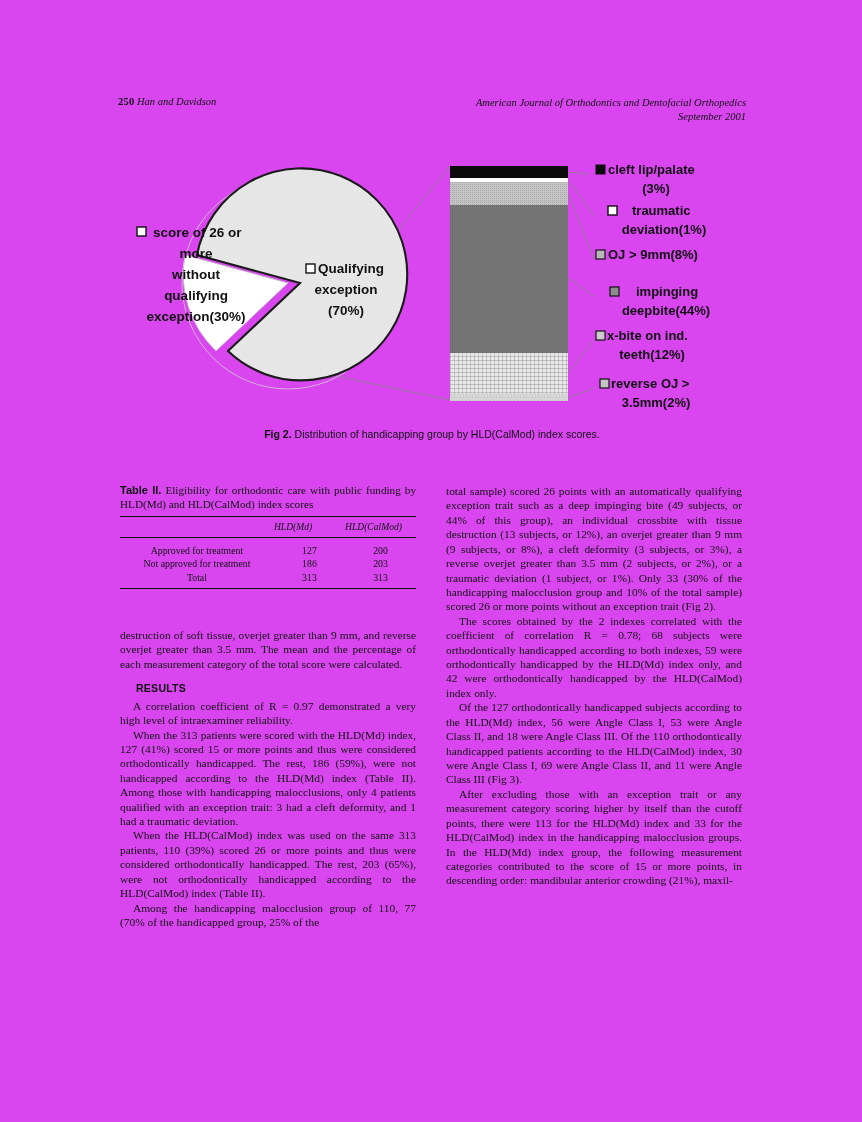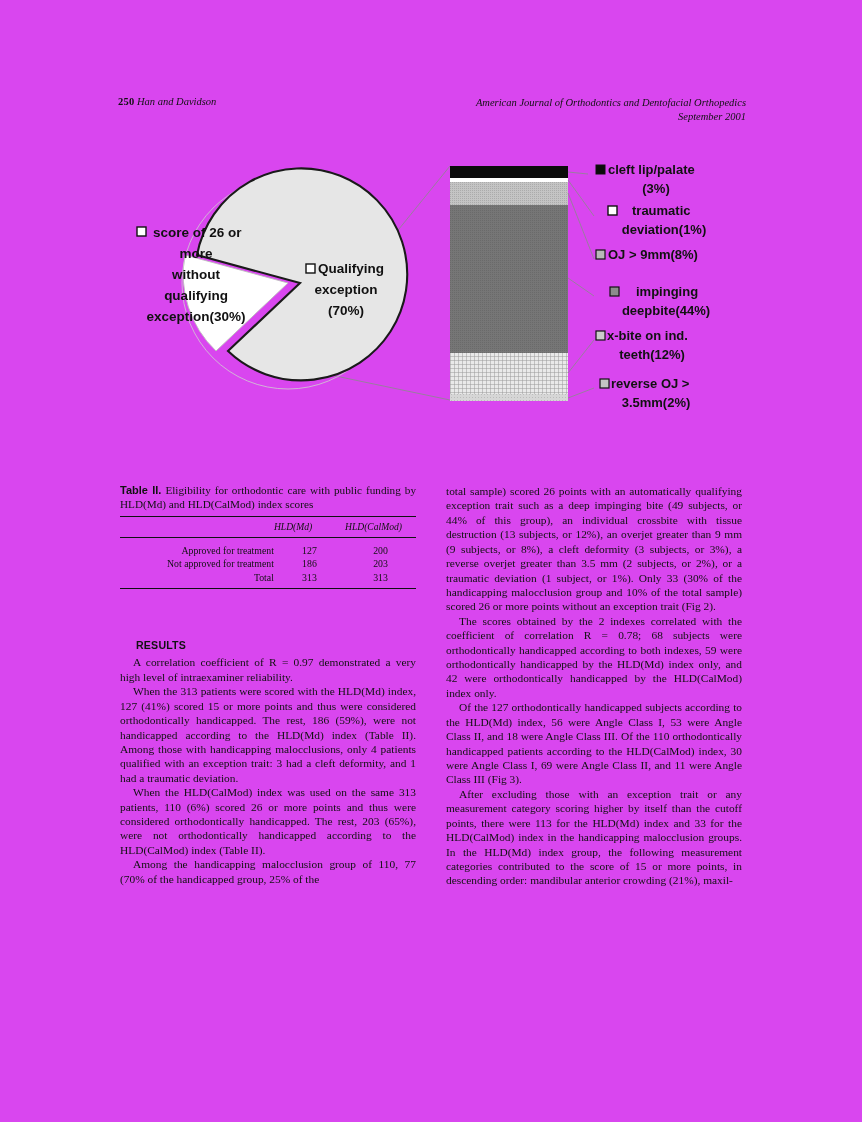--- a/index.html
+++ b/index.html
@@ -51,21 +51,21 @@
   .table-wrap{position:absolute;left:120px;top:484px;width:296px;}
   .tbl-title{font-size:11.2px;line-height:1.24;text-align:justify;margin-bottom:4px;}
   .tbl-title b{font-family:"Liberation Sans",sans-serif;font-size:11px;font-weight:bold;}
   table.tbl{border-collapse:collapse;width:100%;font-size:10px;}
   table.tbl th{
     font-style:italic;font-weight:normal;text-align:left;
     padding:4px 0 5px 0;font-size:9.6px;
   }
   table.tbl th.lbl{text-align:left;}
   table.tbl td{padding:1.2px 0;font-size:9.8px;}
-  table.tbl td.lbl{text-align:right;}
+  table.tbl td.lbl{text-align:center;}
   table.tbl td.num{text-align:center;}
   .rule-top{border-top:1.1px solid #111;}
   .rule-mid{border-bottom:.9px solid #111;}
   .rule-bot{border-bottom:1.1px solid #111;}
   tr.spacer td{height:6px;padding:0;}
   tr.lastpad td{height:4px;padding:0;}
 </style>
 </head>
 <body>
 
@@ -193,20 +193,23 @@
 
         <g>
           <rect x="482" y="231" width="9" height="9" fill="#c4c4c4" stroke="#111" stroke-width="1.2"></rect>
           <text x="493" y="240">reverse OJ &gt;</text>
           <text x="538" y="259" text-anchor="middle">3.5mm(2%)</text>
         </g>
       </g>
     </svg>
   </div>
 
+  <div class="fig-caption">
+    <b>Fig 2.</b><span> Distribution of handicapping group by HLD(CalMod) index scores.</span>
+  </div>
 
   <div class="table-wrap">
     <div class="tbl-title">
       <b>Table II.</b><span> Eligibility for orthodontic care with public funding by HLD(Md) and HLD(CalMod) index scores</span>
     </div>
     <table class="tbl">
       <thead>
         <tr class="rule-top rule-mid">
           <th class="lbl" style="width:52%"></th>
           <th style="width:24%">HLD(Md)</th>
@@ -237,24 +240,25 @@
         <tr class="lastpad rule-bot">
             <td></td>
             <td></td>
             <td></td>
           </tr>
       </tbody>
     </table>
   </div>
 
   <div class="col col-left" style="top:628px;">
+    <p class="noindent">destruction of soft tissue, overjet greater than 9 mm, and reverse overjet greater than 3.5 mm. The mean and the percentage of each measurement category of the total score were calculated.</p>
     <h3>RESULTS</h3>
     <p>A correlation coefficient of R = 0.97 demonstrated a very high level of intraexaminer reliability.</p>
     <p>When the 313 patients were scored with the HLD(Md) index, 127 (41%) scored 15 or more points and thus were considered orthodontically handicapped. The rest, 186 (59%), were not handicapped according to the HLD(Md) index (Table II). Among those with handicapping malocclusions, only 4 patients qualified with an exception trait: 3 had a cleft deformity, and 1 had a traumatic deviation.</p>
-    <p>When the HLD(CalMod) index was used on the same 313 patients, 110 (6%) scored 26 or more points and thus were considered orthodontically handicapped. The rest, 203 (65%), were not orthodontically handicapped according to the HLD(CalMod) index (Table II).</p>
+    <p>When the HLD(CalMod) index was used on the same 313 patients, 110 (39%) scored 26 or more points and thus were considered orthodontically handicapped. The rest, 203 (65%), were not orthodontically handicapped according to the HLD(CalMod) index (Table II).</p>
     <p>Among the handicapping malocclusion group of 110, 77 (70% of the handicapped group, 25% of the</p>
   </div>
 
   <div class="col col-right">
     <p class="noindent">total sample) scored 26 points with an automatically qualifying exception trait such as a deep impinging bite (49 subjects, or 44% of this group), an individual crossbite with tissue destruction (13 subjects, or 12%), an overjet greater than 9 mm (9 subjects, or 8%), a cleft deformity (3 subjects, or 3%), a reverse overjet greater than 3.5 mm (2 subjects, or 2%), or a traumatic deviation (1 subject, or 1%). Only 33 (30% of the handicapping malocclusion group and 10% of the total sample) scored 26 or more points without an exception trait (Fig 2).</p>
     <p>The scores obtained by the 2 indexes correlated with the coefficient of correlation R = 0.78; 68 subjects were orthodontically handicapped according to both indexes, 59 were orthodontically handicapped by the HLD(Md) index only, and 42 were orthodontically handicapped by the HLD(CalMod) index only.</p>
     <p>Of the 127 orthodontically handicapped subjects according to the HLD(Md) index, 56 were Angle Class I, 53 were Angle Class II, and 18 were Angle Class III. Of the 110 orthodontically handicapped patients according to the HLD(CalMod) index, 30 were Angle Class I, 69 were Angle Class II, and 11 were Angle Class III (Fig 3).</p>
     <p>After excluding those with an exception trait or any measurement category scoring higher by itself than the cutoff points, there were 113 for the HLD(Md) index and 33 for the HLD(CalMod) index in the handicapping malocclusion groups. In the HLD(Md) index group, the following measurement categories contributed to the score of 15 or more points, in descending order: mandibular anterior crowding (21%), maxil-</p>
   </div>
 

